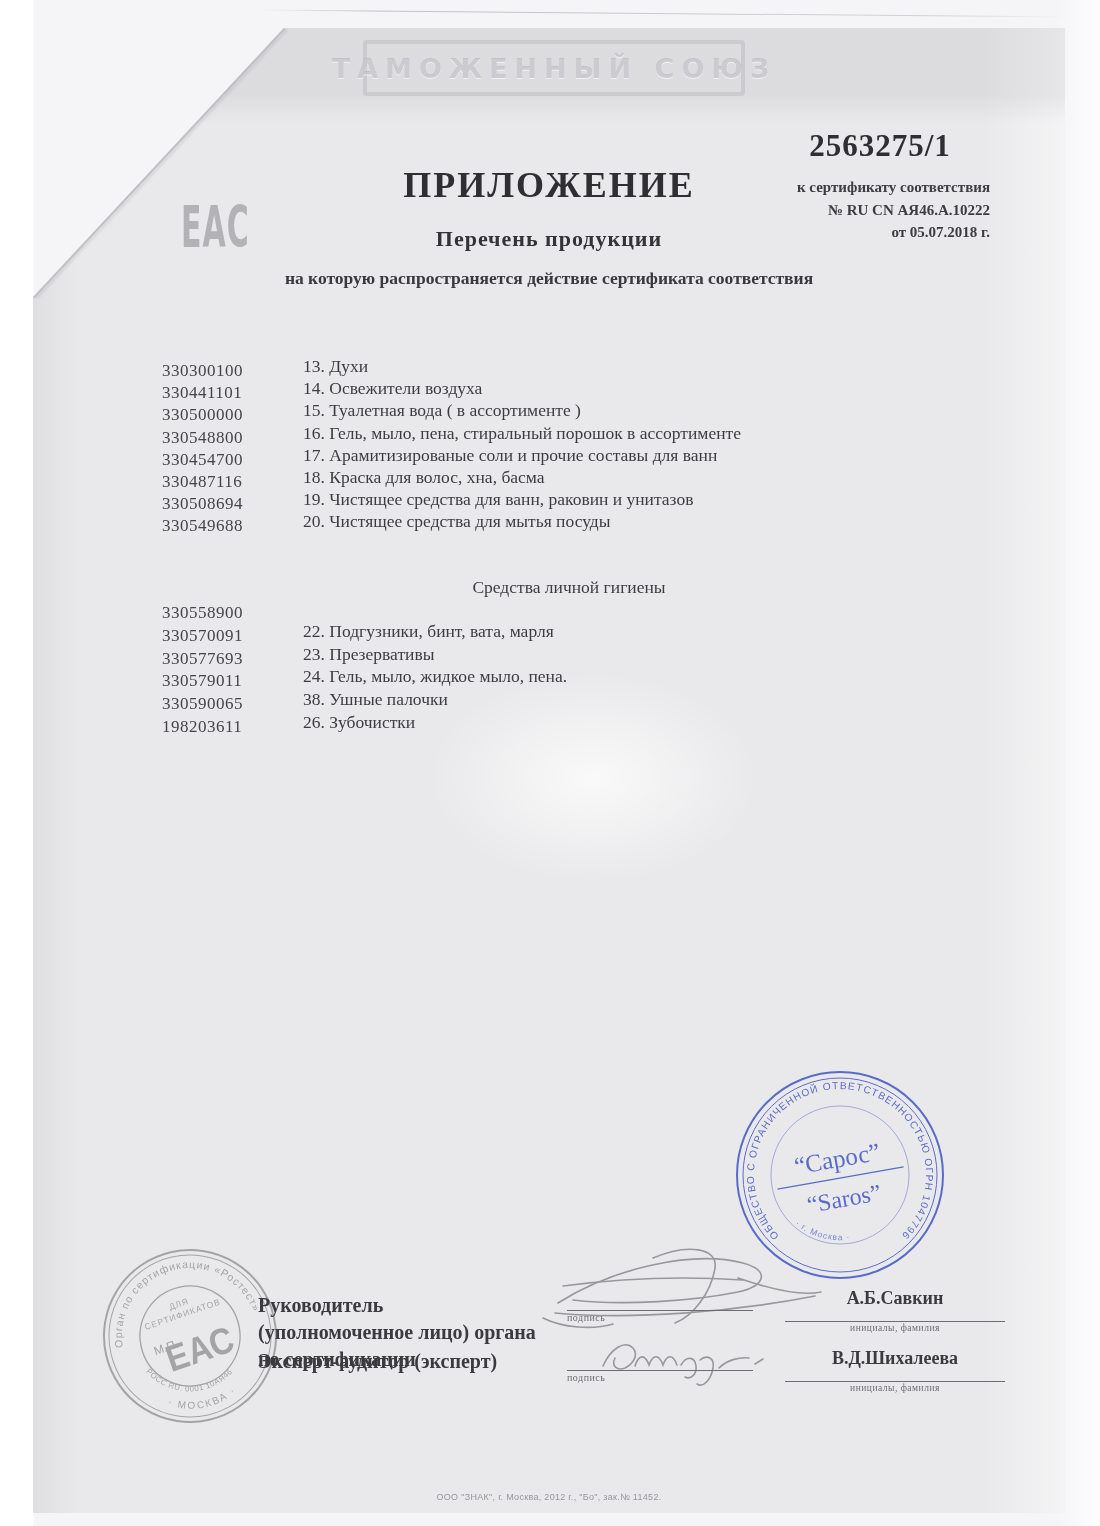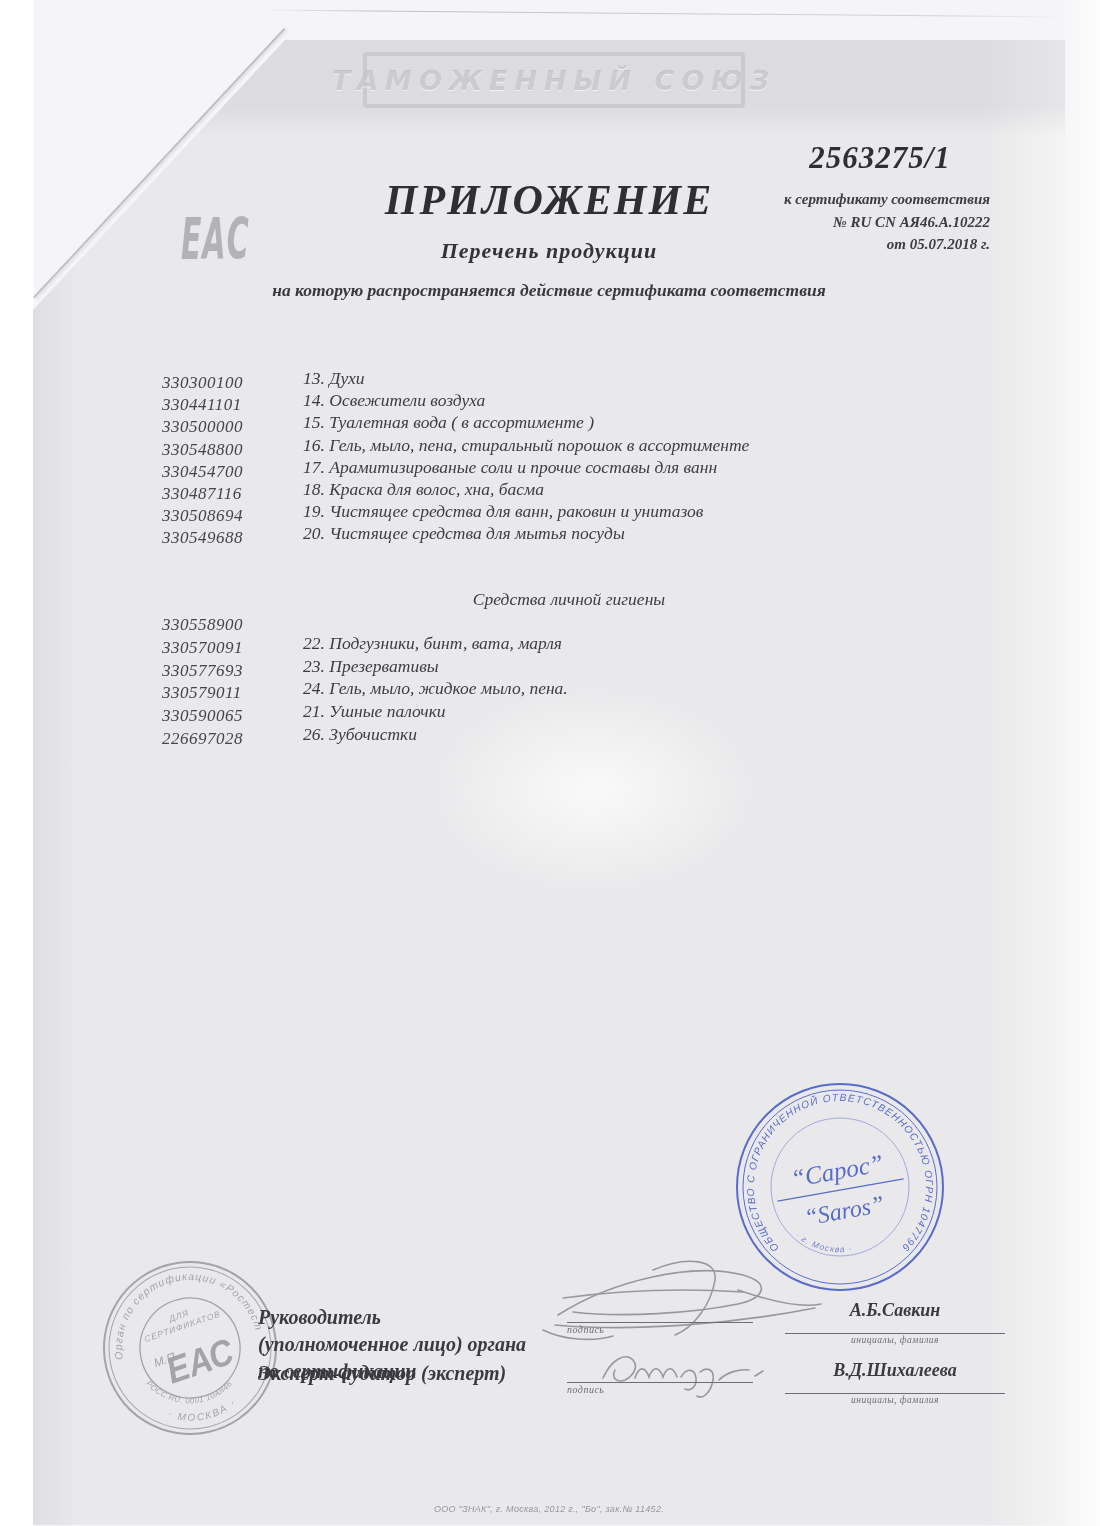--- a/index.html
+++ b/index.html
@@ -1,41 +1,40 @@
 <!DOCTYPE html>
 <html><head>
 <meta charset="utf-8">
 <style>
   html,body{margin:0;padding:0;}
   body{width:1100px;height:1526px;background:#fbfbfc;font-family:"Liberation Serif",serif;overflow:hidden;}
   .scan{position:relative;width:1100px;height:1526px;background:linear-gradient(to right,#ffffff 0 33px,#f5f5f7 34px 96%,#fdfdfe);}
   .page{
-    position:absolute;left:33px;top:40px;width:1032px;height:1485px;
+    position:absolute;left:33px;top:28px;width:1032px;height:1485px;
     background:
       radial-gradient(220px 140px at 560px 750px, rgba(255,255,255,.75), rgba(255,255,255,0) 75%),
       linear-gradient(to bottom, rgba(110,110,122,.10) 0 66px, rgba(110,110,122,0) 96px),
       linear-gradient(to right, rgba(90,90,105,.07), rgba(90,90,105,0) 45px),
       linear-gradient(to right, rgba(0,0,0,0) 92%, rgba(255,255,255,.5)),
       #e9e9eb;
     clip-path:polygon(252px 0, 100% 0, 100% 100%, 0 100%, 0 270px);
     box-shadow:0 0 4px rgba(0,0,0,.18);
-    font-style:italic;
   }
   .corner-line{position:absolute;left:33px;top:297px;width:368px;height:0;border-top:2px solid #bfbfc6;box-shadow:1px 2px 3px rgba(0,0,0,.12);transform-origin:0 0;transform:rotate(-47deg);}
   .scan-top-line{position:absolute;left:258px;top:13px;width:810px;height:1px;background:linear-gradient(to right,rgba(150,150,158,0),rgba(150,150,158,.55) 15%,rgba(150,150,158,.35) 85%,rgba(150,150,158,0));transform:rotate(.5deg);}
 
   
   .wm-box{position:absolute;left:330px;top:12px;width:374px;height:48px;border:4px solid rgba(175,175,183,.40);border-radius:4px;
           display:flex;align-items:center;justify-content:center;}
   .wm-text{font-family:"DejaVu Sans",sans-serif;font-weight:bold;font-size:27px;letter-spacing:7px;color:rgba(172,172,180,.55);text-shadow:0 1px 0 rgba(255,255,255,.6);white-space:nowrap;}
   .wm-eac{position:absolute;left:148px;top:166px;font-family:"DejaVu Sans",sans-serif;font-weight:bold;font-size:30px;letter-spacing:1px;color:#a9a9ae;transform:scale(1,1.9);transform-origin:top left;opacity:.85;}
 
   
   .doc-number{position:absolute;left:697px;top:100px;width:300px;text-align:center;font-size:31px;font-weight:bold;color:#2e2e33;letter-spacing:1px;}
-  .doc-title{position:absolute;left:0;top:136px;width:1032px;text-align:center;font-size:42px;font-weight:bold;color:#2e2e33;letter-spacing:2px;}
+  .doc-title{position:absolute;left:0;top:136px;width:1032px;text-align:center;font-size:36px;font-weight:bold;color:#2e2e33;letter-spacing:2px;}
   .cert-ref{position:absolute;left:737px;top:148px;width:220px;text-align:right;font-size:15px;font-weight:bold;color:#3c3c42;line-height:1.5;}
   .doc-sub1{position:absolute;left:0;top:198px;width:1032px;text-align:center;font-size:22px;font-weight:bold;color:#333338;letter-spacing:1px;}
   .doc-sub2{position:absolute;left:0;top:240px;width:1032px;text-align:center;font-size:17.5px;font-weight:bold;color:#38383d;}
 
   
   .prow{position:absolute;left:0;width:100%;height:22px;}
   .pcode{position:absolute;left:129px;top:5px;font-size:17px;color:#44444a;letter-spacing:.5px;}
   .pname{position:absolute;left:270px;top:0;font-size:17.5px;color:#3c3c42;}
   .sec-header{position:absolute;left:0;top:549px;width:1090px;text-align:center;font-size:17.5px;color:#3c3c42;}
   .sec-header span{margin-left:-18px;}
@@ -122,24 +121,24 @@
     <div class="prow" style="top:616px">
         <span class="pcode">330577693</span>
         <span class="pname">23. Презервативы</span>
       </div>
     <div class="prow" style="top:638px">
         <span class="pcode">330579011</span>
         <span class="pname">24. Гель, мыло, жидкое мыло, пена.</span>
       </div>
     <div class="prow" style="top:661px">
         <span class="pcode">330590065</span>
-        <span class="pname">21. Ушные палочки</span>
+        <span class="pname">38. Ушные палочки</span>
       </div>
     <div class="prow" style="top:684px">
-        <span class="pcode">226697028</span>
+        <span class="pcode">198203611</span>
         <span class="pname">26. Зубочистки</span>
       </div>
 
     <svg class="stamp-blue" width="220" height="220" viewBox="0 0 220 220">
       <g fill="none" stroke="#4a5ec6">
         <circle cx="110" cy="110" r="103" stroke-width="2"></circle>
         <circle cx="110" cy="110" r="97" stroke-width="1"></circle>
         <circle cx="110" cy="110" r="69" stroke-width="1" opacity="0.5"></circle>
       </g>
       <defs>

